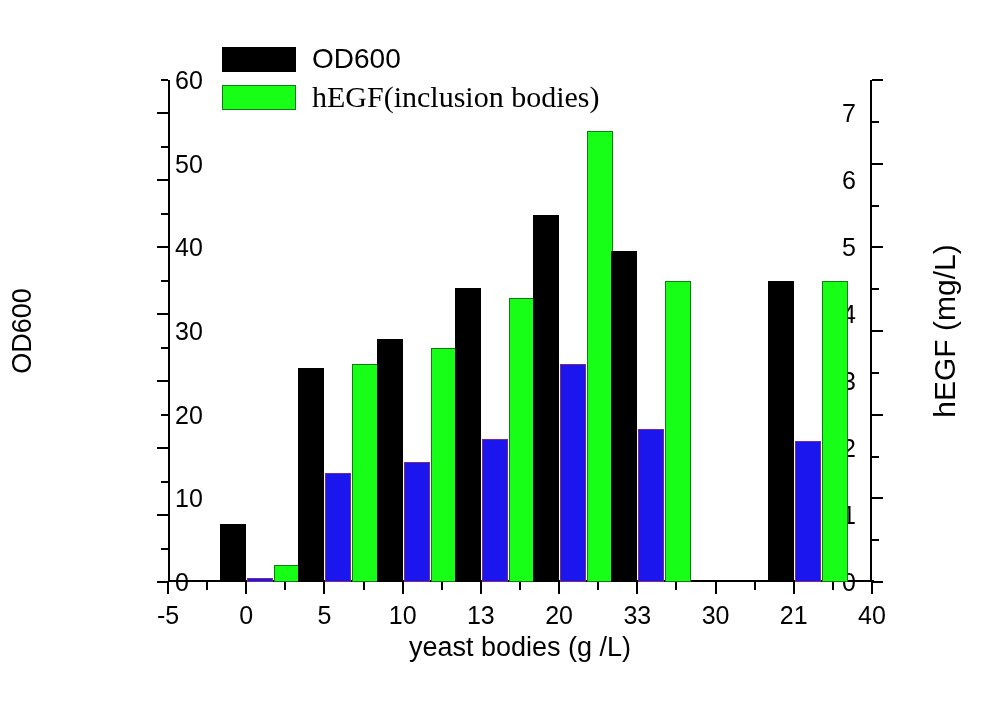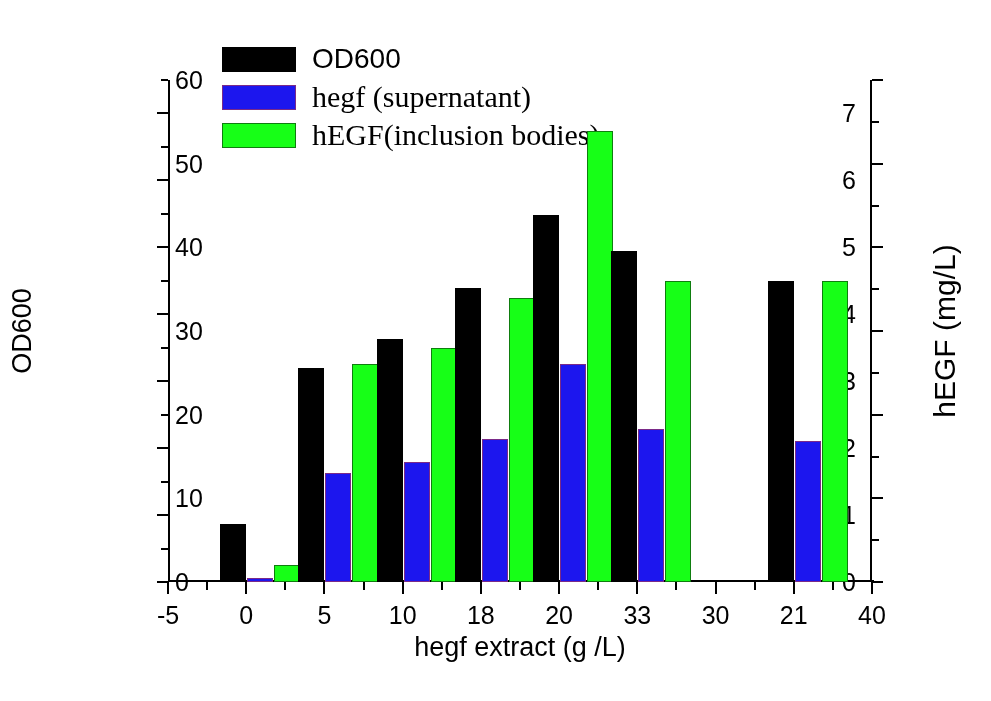--- a/index.html
+++ b/index.html
@@ -53,32 +53,28 @@
 <body>
 
 <div id="root">
 
   <div class="legend">
     <div class="lrow">
       <span class="lswatch black"></span>
       <span class="ltext">OD600</span>
     </div>
     <div class="lrow">
-      <span class="lswatch blue"></span>
-      <span class="ltext serif">hegf (supernatant)</span>
-    </div>
-    <div class="lrow">
       <span class="lswatch green"></span>
       <span class="ltext serif">hEGF(inclusion bodies)</span>
     </div>
   </div>
 
   <div class="ytitle-left">OD600</div>
   <div class="ytitle-right">hEGF (mg/L)</div>
-  <div class="xtitle">hegf extract (g /L)</div>
+  <div class="xtitle">yeast bodies (g /L)</div>
 
   <div class="plot" id="plot">
     <div class="axis-line spine-left"></div>
     <div class="axis-line spine-right"></div>
     <div class="axis-line spine-bottom"></div>
   <div class="tick tick-l-major" style="bottom: -1px;"></div>
       <div class="tlabel tlabel-left" style="bottom: auto; top: 502px;">0</div>
       <div class="tick tick-l-major" style="bottom: 65.9333px;"></div>
       <div class="tlabel tlabel-left" style="bottom: auto; top: 435.067px;">1</div>
       <div class="tick tick-l-major" style="bottom: 132.867px;"></div>
@@ -123,21 +119,21 @@
       <div class="tick tick-r-minor" style="bottom: 459.167px;"></div>
       <div class="tick tick-x-major" style="left: -1px;"></div>
       <div class="tlabel tlabel-x" style="left: 0px;">-5</div>
       <div class="tick tick-x-major" style="left: 77.2222px;"></div>
       <div class="tlabel tlabel-x" style="left: 78.2222px;">0</div>
       <div class="tick tick-x-major" style="left: 155.444px;"></div>
       <div class="tlabel tlabel-x" style="left: 156.444px;">5</div>
       <div class="tick tick-x-major" style="left: 233.667px;"></div>
       <div class="tlabel tlabel-x" style="left: 234.667px;">10</div>
       <div class="tick tick-x-major" style="left: 311.889px;"></div>
-      <div class="tlabel tlabel-x" style="left: 312.889px;">18</div>
+      <div class="tlabel tlabel-x" style="left: 312.889px;">13</div>
       <div class="tick tick-x-major" style="left: 390.111px;"></div>
       <div class="tlabel tlabel-x" style="left: 391.111px;">20</div>
       <div class="tick tick-x-major" style="left: 468.333px;"></div>
       <div class="tlabel tlabel-x" style="left: 469.333px;">33</div>
       <div class="tick tick-x-major" style="left: 546.556px;"></div>
       <div class="tlabel tlabel-x" style="left: 547.556px;">30</div>
       <div class="tick tick-x-major" style="left: 624.778px;"></div>
       <div class="tlabel tlabel-x" style="left: 625.778px;">21</div>
       <div class="tick tick-x-major" style="left: 703px;"></div>
       <div class="tlabel tlabel-x" style="left: 704px;">40</div>

